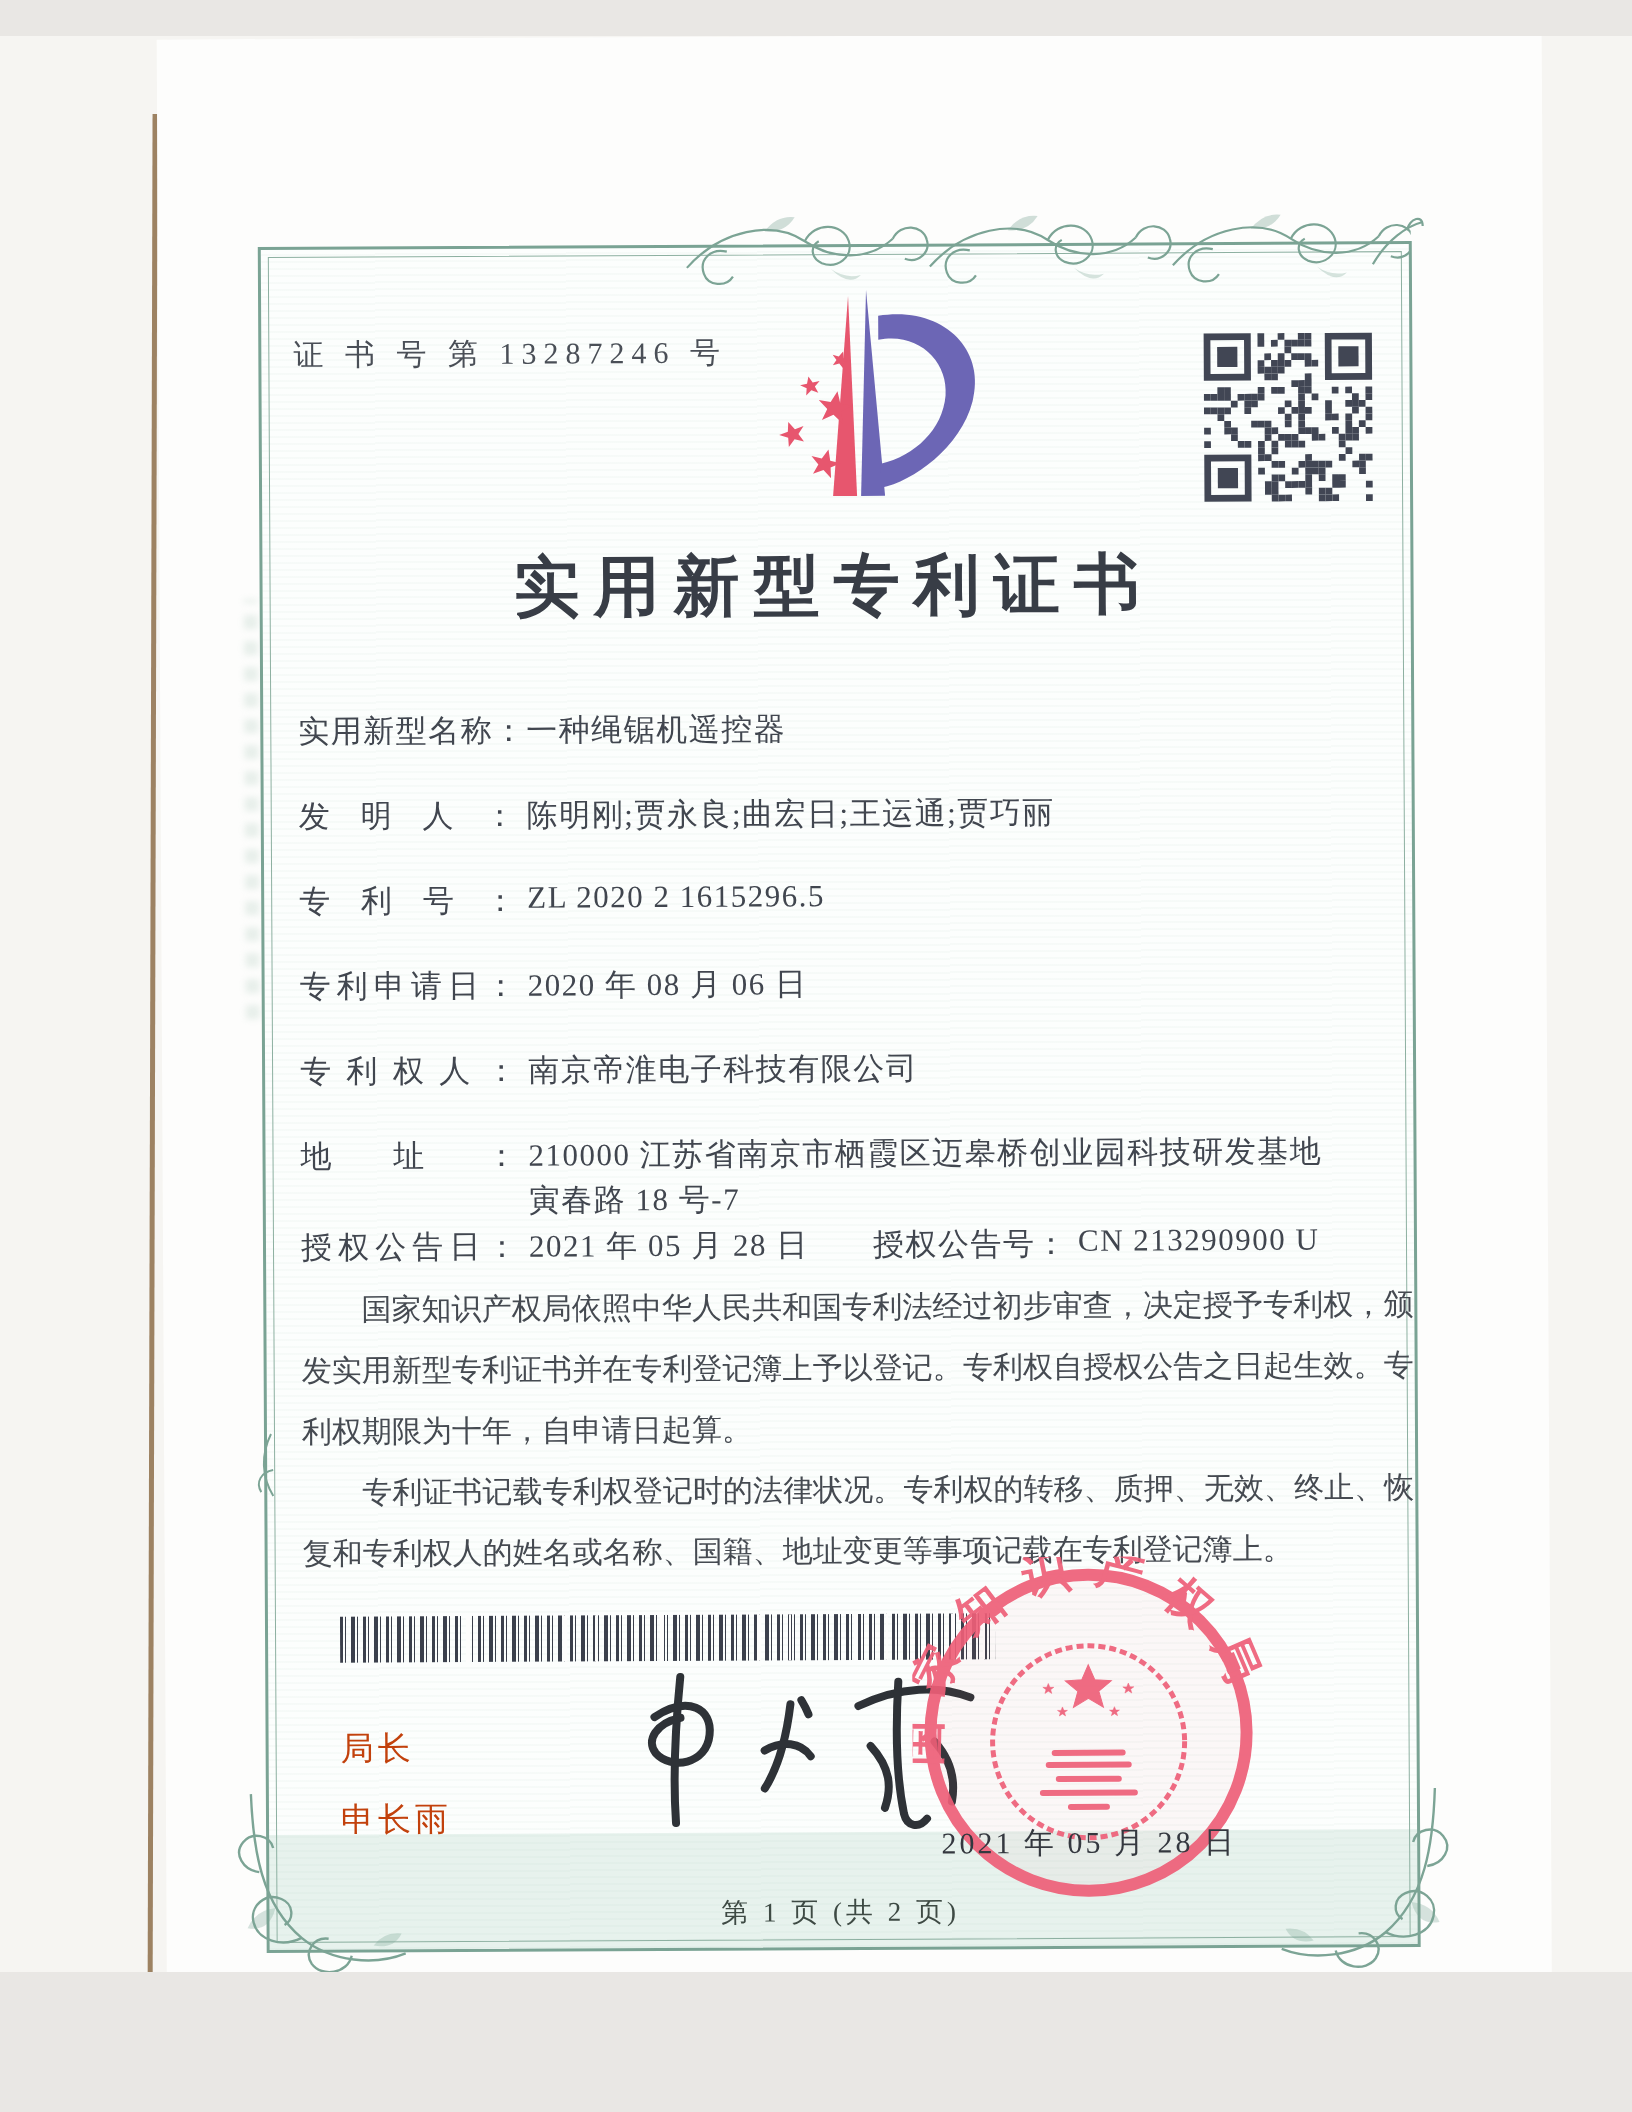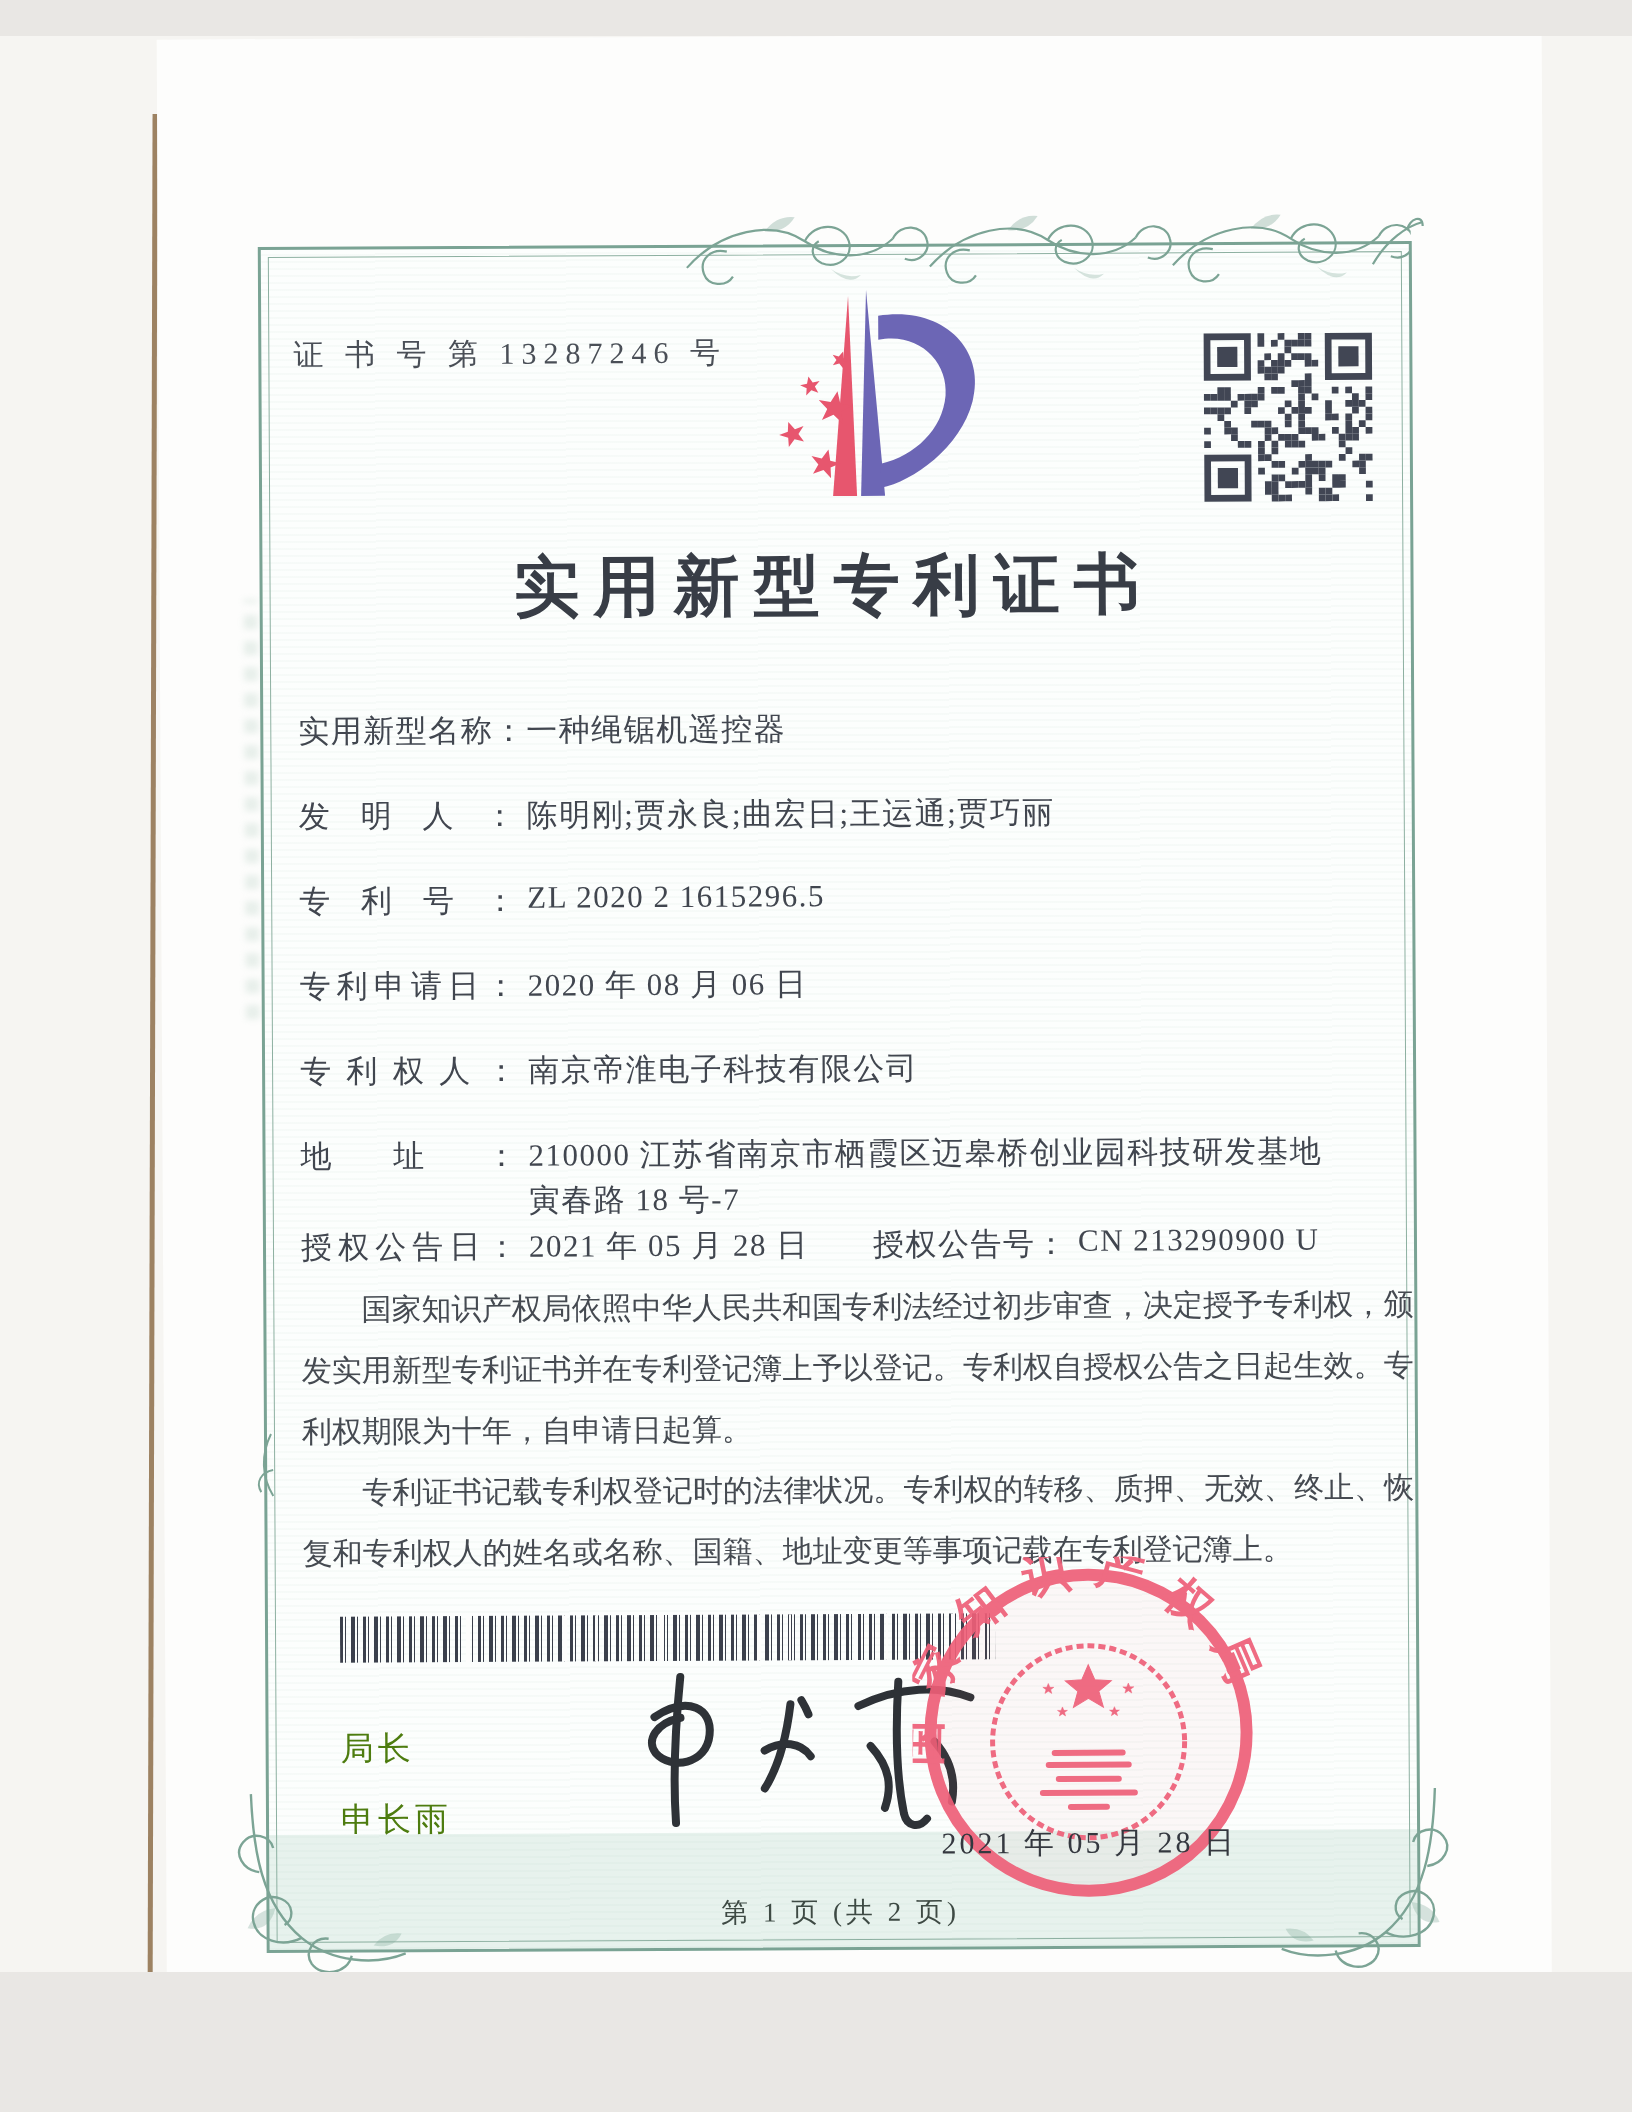--- a/index.html
+++ b/index.html
@@ -42,21 +42,21 @@
   .val2{position:absolute;left:366px;font-size:31px;letter-spacing:1.5px;color:#41464f;white-space:nowrap;}
 
   .bodytext{position:absolute;left:138px;top:1240px;width:1112px;font-size:30px;
             line-height:61px;color:#454a51;text-align:justify;}
   .bodytext p{margin:0;text-indent:2em;}
 
   .barcode{position:absolute;left:175px;top:1578px;width:655px;height:46px;
     background:
       repeating-linear-gradient(90deg,transparent 0 29px,#fdfdfc 29px 33px,transparent 33px 61px,#fdfdfc 61px 63px,transparent 63px 97px),
       repeating-linear-gradient(90deg,#3b404c 0 3px,transparent 3px 5px,#3b404c 5px 6px,transparent 6px 11px,#3b404c 11px 15px,transparent 15px 17px,#3b404c 17px 18px,transparent 18px 23px);}
-  .director{position:absolute;left:175px;top:1688px;font-size:33px;letter-spacing:4px;color:#4d7c0f;}
+  .director{position:absolute;left:175px;top:1688px;font-size:33px;letter-spacing:4px;color:#c2410c;}
   .director div{margin-bottom:26px;}
   .signature{position:absolute;left:393px;top:1618px;width:460px;height:200px;z-index:4;}
   .seal{position:absolute;left:747px;top:1522px;width:352px;height:352px;z-index:5;opacity:.92;}
   .seal-date{position:absolute;left:747px;top:1788px;width:352px;text-align:center;z-index:6;
              font-size:30px;letter-spacing:3px;color:#34383f;}
   .page-info{position:absolute;left:100px;top:1858px;width:1148px;text-align:center;
              font-size:27px;letter-spacing:4px;color:#3e4a44;z-index:2;}
   .back-note{position:absolute;left:60px;top:1948px;width:1148px;text-align:center;
              font-size:31px;letter-spacing:7px;color:#474d46;}
 </style>

